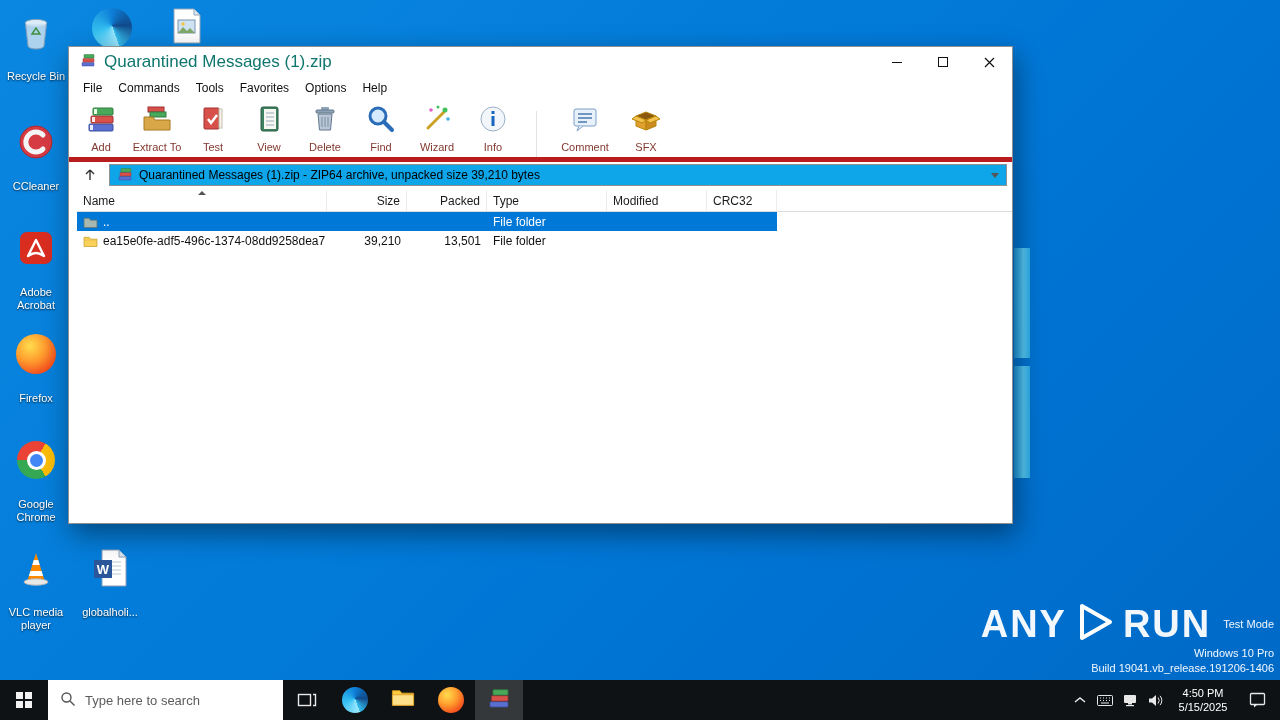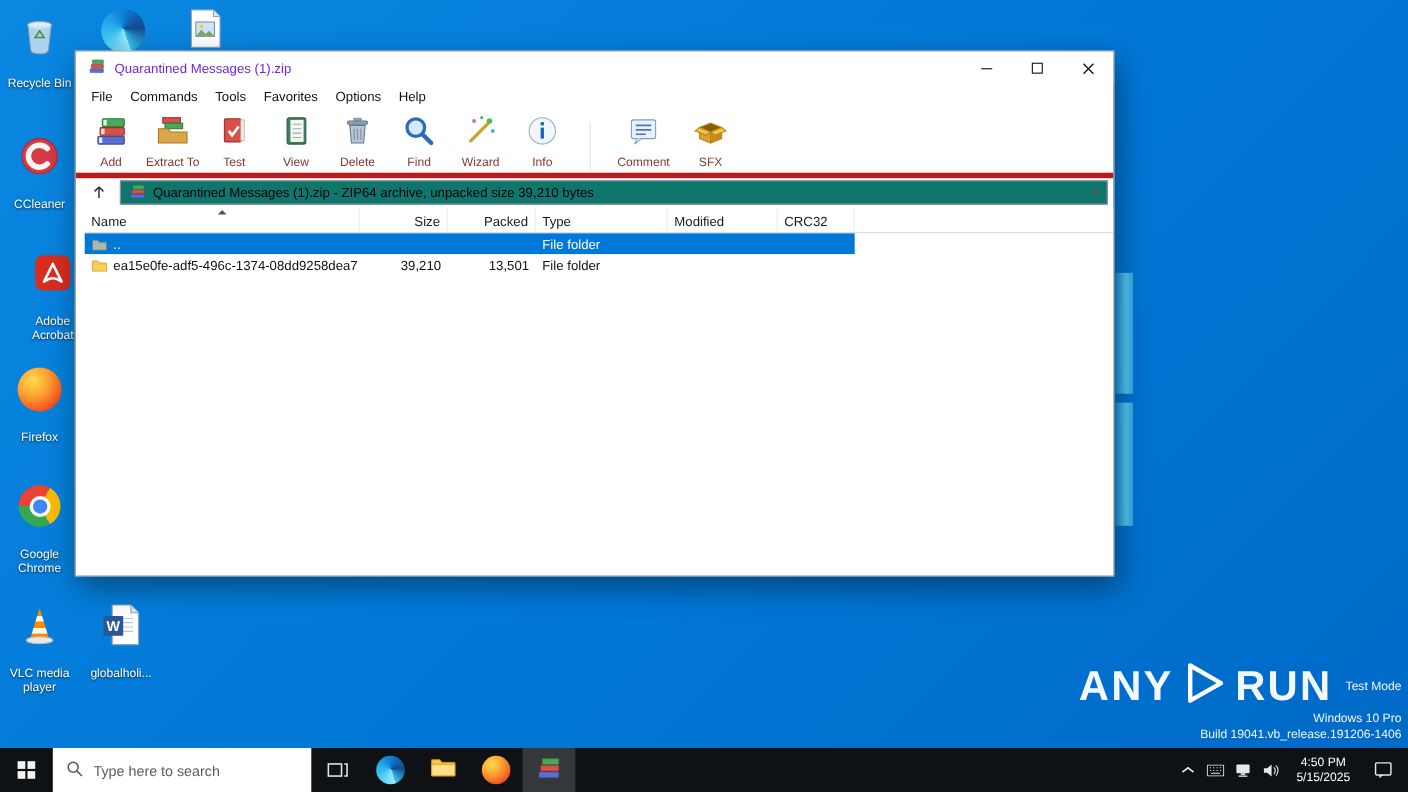--- a/index.html
+++ b/index.html
@@ -22,35 +22,35 @@
   
   .wm{position:absolute;right:6px;bottom:44px;color:rgba(255,255,255,.95);text-align:right;z-index:2}
   .wm-top{display:flex;align-items:center;justify-content:flex-end;gap:8px}
   .wm-brand{font-size:38px;font-weight:bold;letter-spacing:2px;line-height:40px}
   .wm-mode{font-size:11px;align-self:center;margin-left:4px}
   .wm-line{font-size:11px;line-height:15px}
 
   
   .win{position:absolute;left:68px;top:46px;width:945px;height:478px;background:#fff;border:1px solid #8f8f8f;box-shadow:3px 10px 26px rgba(0,0,0,.42);display:flex;flex-direction:column;z-index:5}
   .titlebar{flex:0 0 30px;display:flex;align-items:center;gap:8px;padding-left:11px;background:#fff}
-  .t-text{font-size:12px;color:#6d28d9}
+  .t-text{font-size:17px;color:#0f766e}
   .t-controls{margin-left:auto;display:flex;height:100%}
   .tc{width:46px;display:flex;align-items:center;justify-content:center}
   .glyph-min{width:10px;height:1px;background:#111}
   .glyph-max{width:10px;height:10px;border:1px solid #111}
   .menubar{flex:0 0 22px;display:flex;align-items:center;padding-left:6px;font-size:12px;color:#111}
   .menu-item{padding:0 8px}
   .toolbar{flex:0 0 62px;display:flex;align-items:flex-end;padding-left:4px;border-bottom:5px solid #b91c1c}
   .tbtn{width:56px;height:58px;display:flex;flex-direction:column;align-items:center;justify-content:center;gap:2px}
   .tbtn.wide{width:66px}
   .tb-label{font-size:11px;color:#82392f;white-space:nowrap}
   .tb-sep{width:1px;height:46px;background:#e3e3e3;margin:0 15px}
   .addr{flex:0 0 28px;display:flex;align-items:center;gap:5px;padding:2px 5px 4px 7px}
   .up-btn{width:28px;height:22px;display:flex;align-items:center;justify-content:center}
-  .combo{flex:1;height:22px;border:1px solid #919191;display:flex;align-items:center;gap:6px;padding:0 7px;font-size:12px;background:#0f766e;color:#000}
+  .combo{flex:1;height:22px;border:1px solid #919191;display:flex;align-items:center;gap:6px;padding:0 7px;font-size:12px;background:#0ea5e9;color:#000}
   .combo-arrow{margin-left:auto;width:0;height:0;border-left:4px solid transparent;border-right:4px solid transparent;border-top:5px solid #555}
   .pane{flex:1;display:flex;flex-direction:column;padding-left:8px;background:#fff;overflow:hidden}
   .hdr{flex:0 0 22px;display:flex;align-items:stretch;border-bottom:1px solid #dcdcdc;font-size:12px;color:#1a1a1a;position:relative}
   .hc{display:flex;align-items:center;padding:0 6px;border-right:1px solid #ececec;position:relative}
   .w-name{width:250px}.w-size{width:80px;justify-content:flex-end}.w-packed{width:80px;justify-content:flex-end}.w-type{width:120px}.w-mod{width:100px}.w-crc{width:70px}
   .caret{position:absolute;top:1px;left:121px;width:0;height:0;border-left:4px solid transparent;border-right:4px solid transparent;border-bottom:4px solid #555}
   .list{flex:1;font-size:12px;color:#111}
   .row{display:flex;height:19px;align-items:center;width:700px}
   .row.sel{background:#0078d7;color:#fff}
   .c{padding:0 6px;white-space:nowrap;overflow:hidden;flex:0 0 auto}
@@ -95,21 +95,21 @@
   </div>
   <div class="dicon" style="left:4px;top:122px">
     <div class="dicon-img">
       <svg viewBox="0 0 40 40" width="40" height="40">
           <circle cx="20" cy="20" r="16" fill="#d63a42" stroke="#b02830"></circle>
           <path d="M27 13 a10 10 0 1 0 0 14" fill="none" stroke="#f5f5f5" stroke-width="5" stroke-linecap="round"></path>
         </svg>
     </div>
     <div class="dicon-label">CCleaner</div>
   </div>
-  <div class="dicon" style="left:16px;top:228px">
+  <div class="dicon" style="left:4px;top:228px">
     <div class="dicon-img">
       <svg viewBox="0 0 40 40" width="40" height="40">
           <rect x="4" y="4" width="32" height="32" rx="7" fill="#d92d20"></rect>
           <path d="M12 28 C16 20 20 12 20 12 C20 12 24 20 28 28 C22 24 18 24 12 28 Z" fill="none" stroke="#fff" stroke-width="2.4" stroke-linejoin="round"></path>
         </svg>
     </div>
     <div class="dicon-label">Adobe Acrobat</div>
   </div>
   <div class="dicon" style="left:4px;top:334px">
     <div class="dicon-img">

